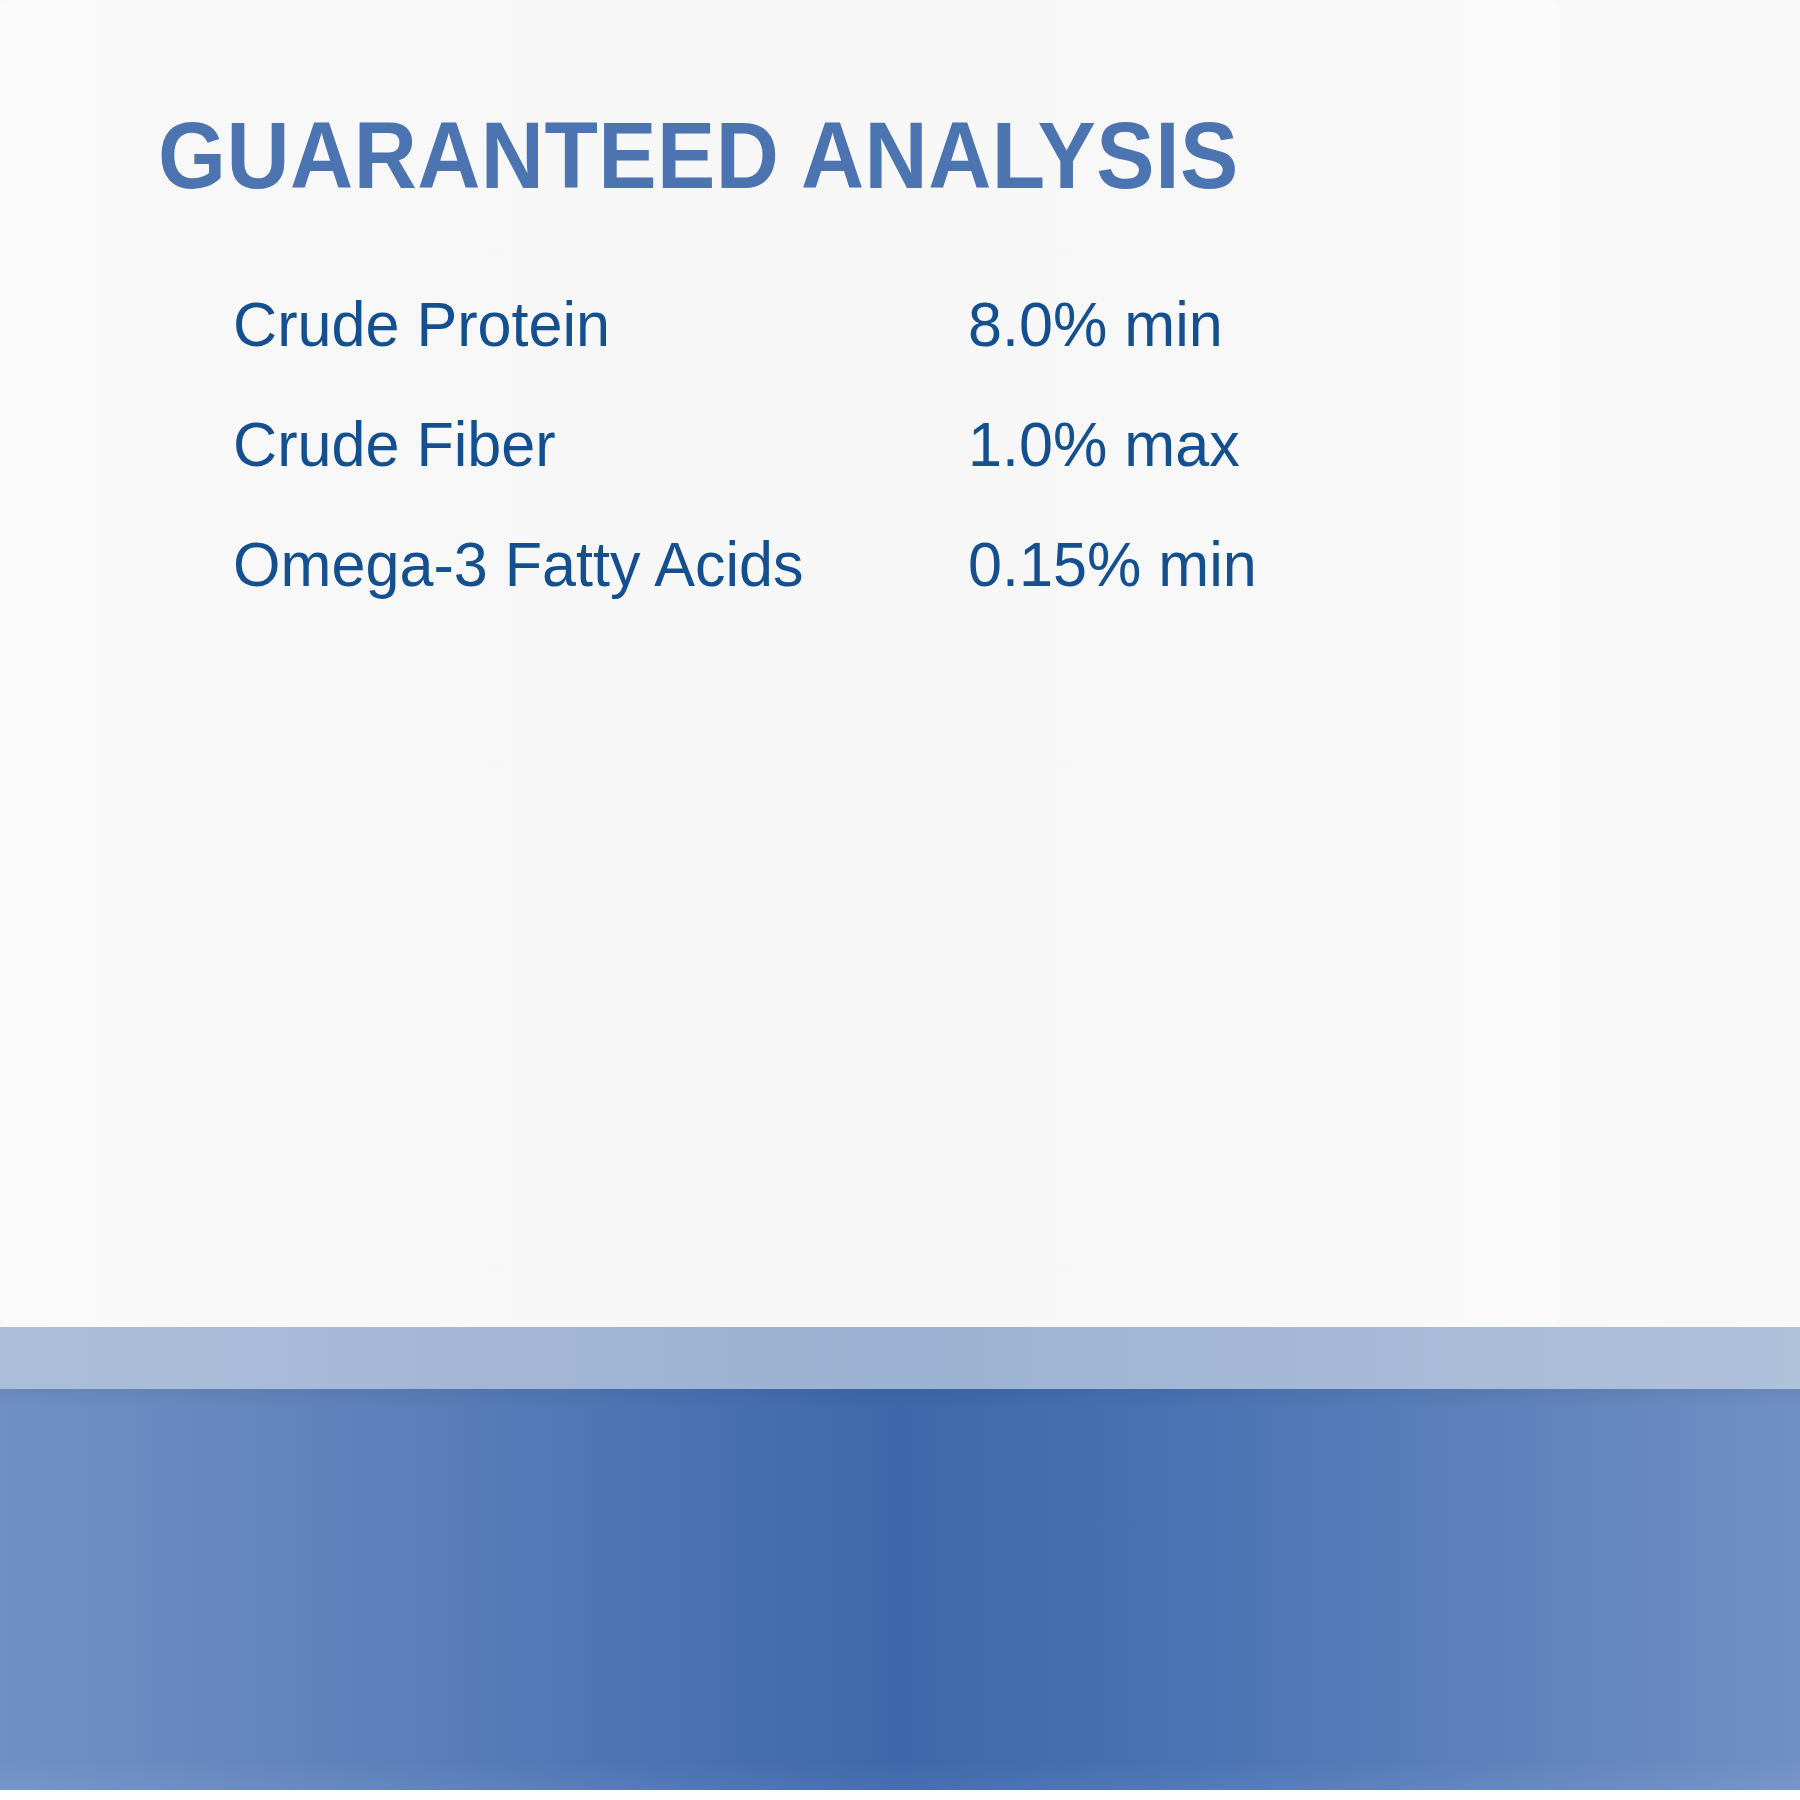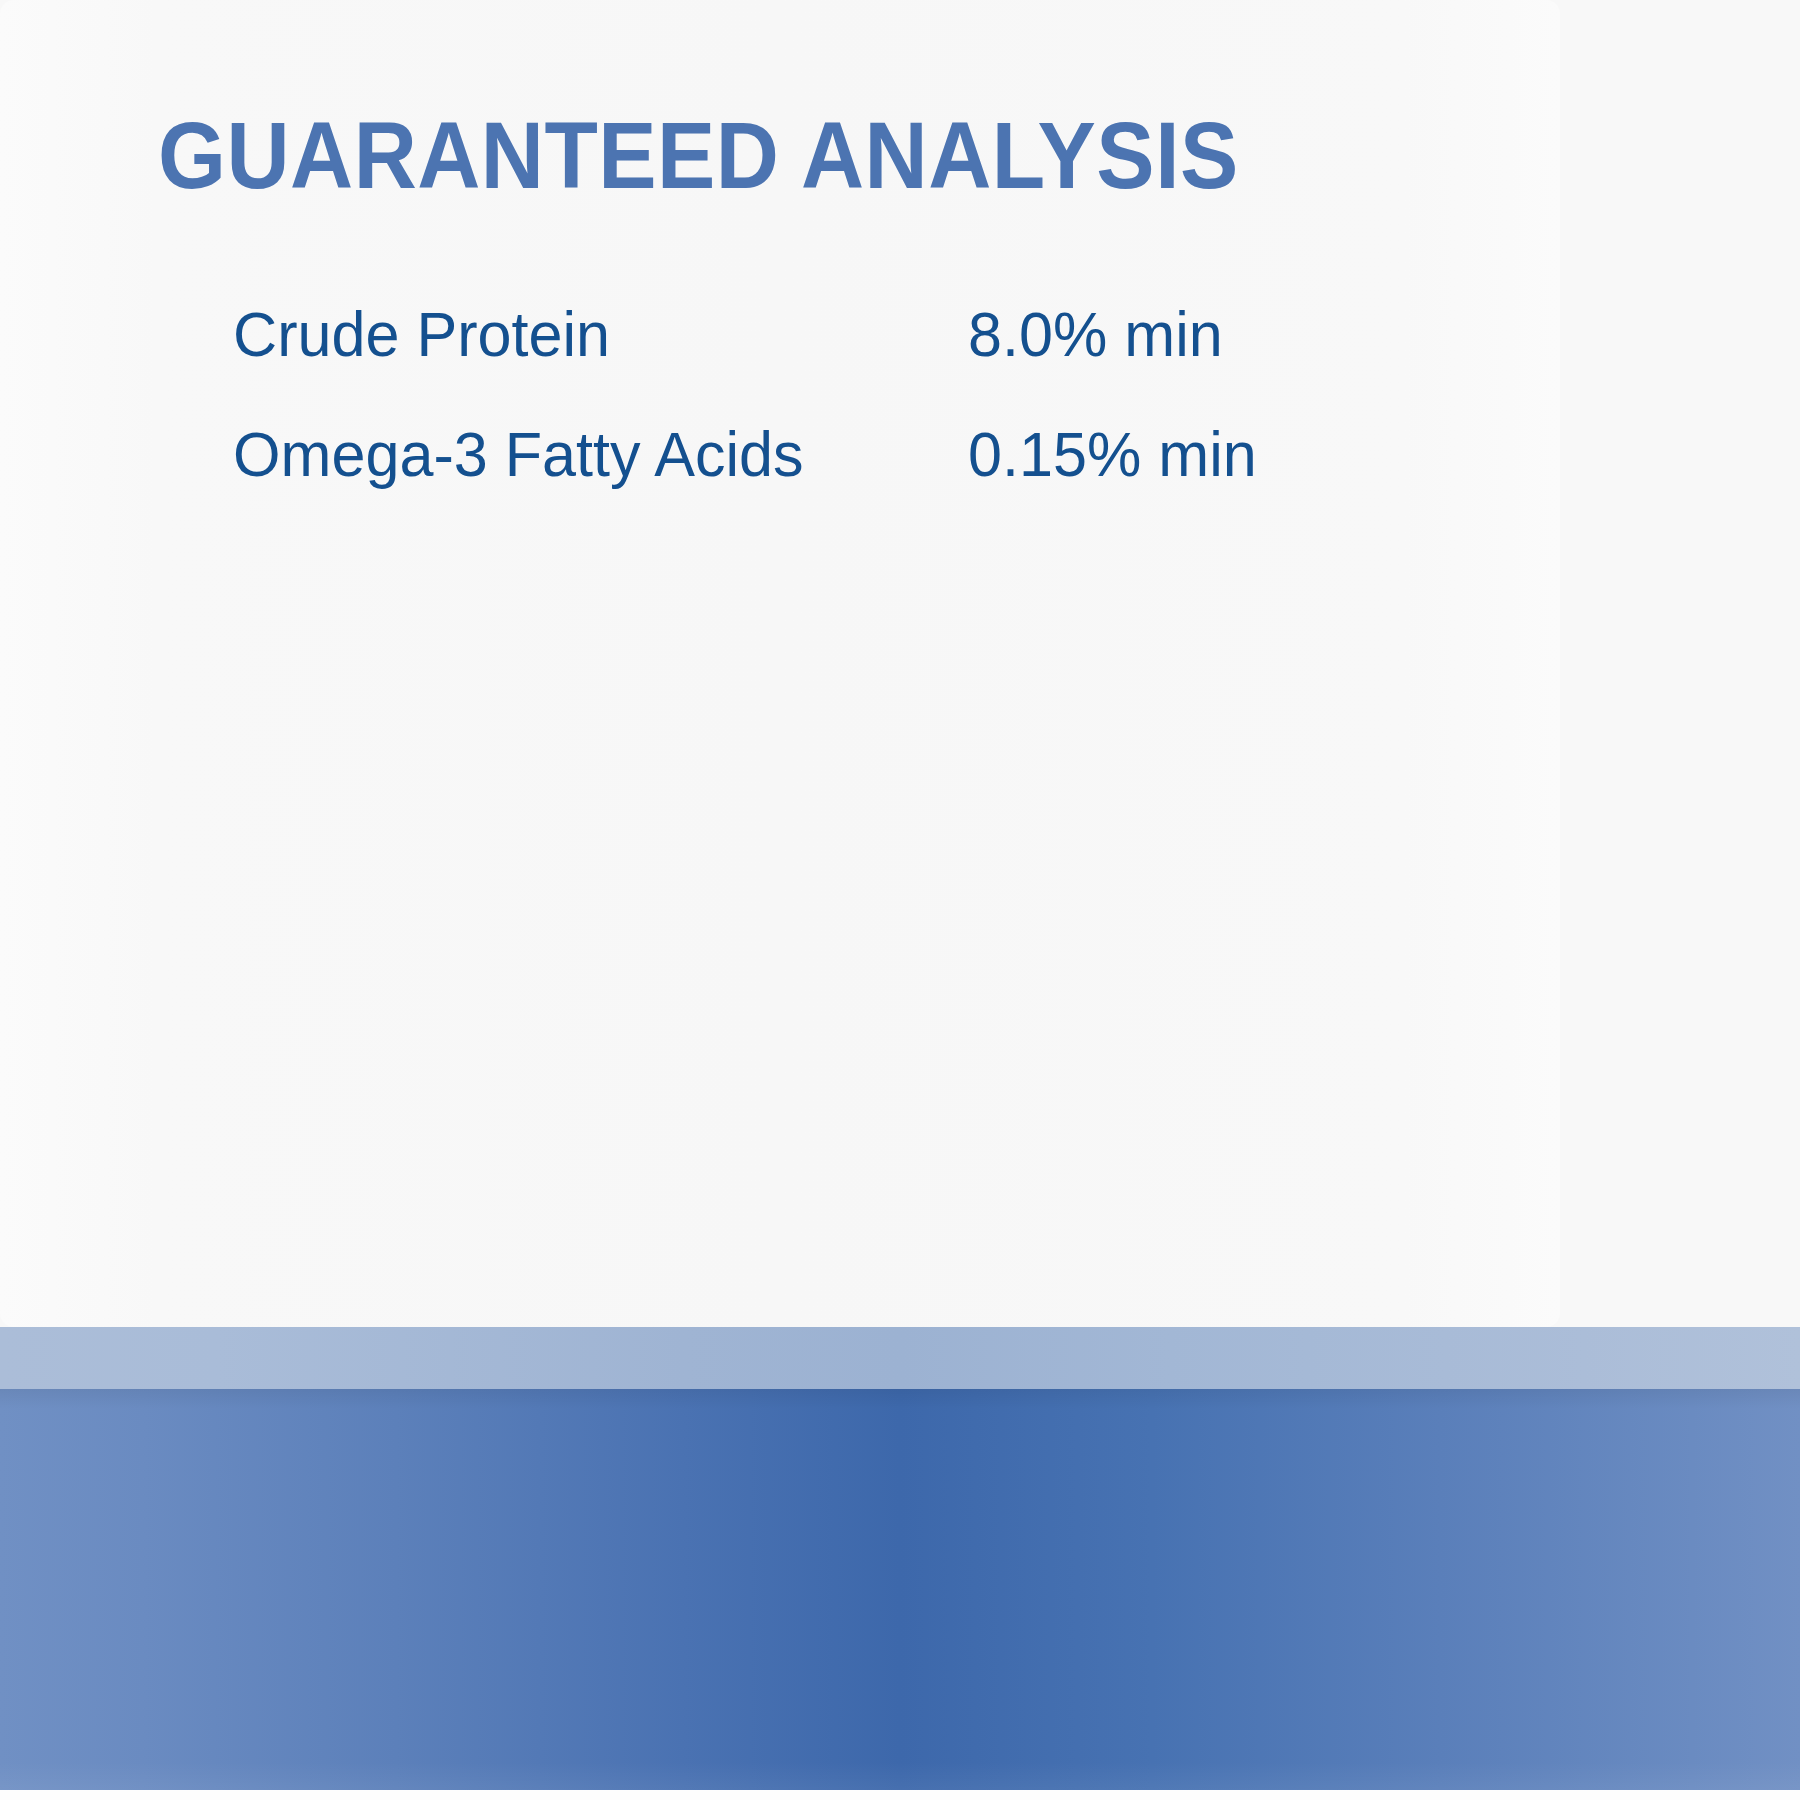--- a/index.html
+++ b/index.html
@@ -52,21 +52,21 @@
     color: #4c74b1;
     white-space: nowrap;
     transform: scaleX(0.93);
     transform-origin: left top;
   }
 
   
   #analysis-table {
     position: absolute;
     left: 0;
-    top: 284px;
+    top: 274px;
     width: 1800px;
   }
 
   .analysis-row {
     position: relative;
     height: 120px;
     width: 1800px;
   }
 
   .nutrient-name,
@@ -163,20 +163,24 @@
     <div id="title">GUARANTEED ANALYSIS</div>
 
     <div id="analysis-table">
 
       <div class="analysis-row">
         <span class="nutrient-name">Crude Protein</span>
         <span class="nutrient-value">8.0% min</span>
       </div>
 
 
+      <div class="analysis-row">
+        <span class="nutrient-name">Crude Fiber</span>
+        <span class="nutrient-value">1.0% max</span>
+      </div>
 
 
 
       <div class="analysis-row">
         <span class="nutrient-name">Omega-3 Fatty Acids</span>
         <span class="nutrient-value">0.15% min</span>
       </div>
 
     </div>
   </div>

